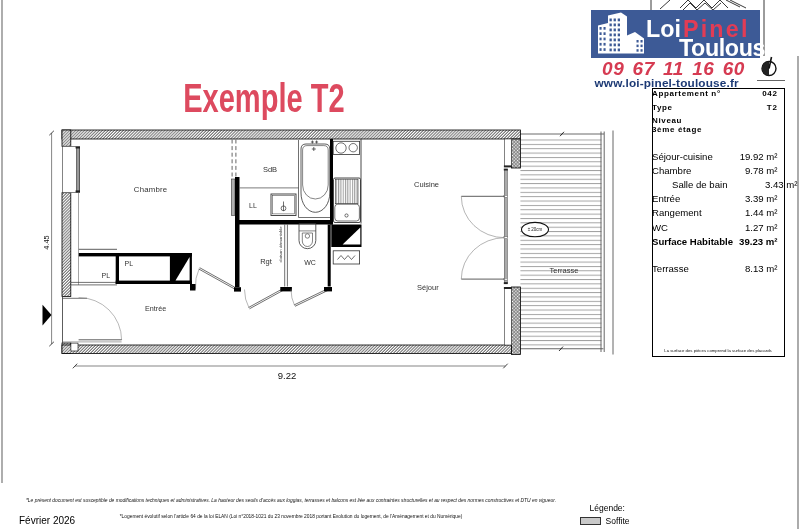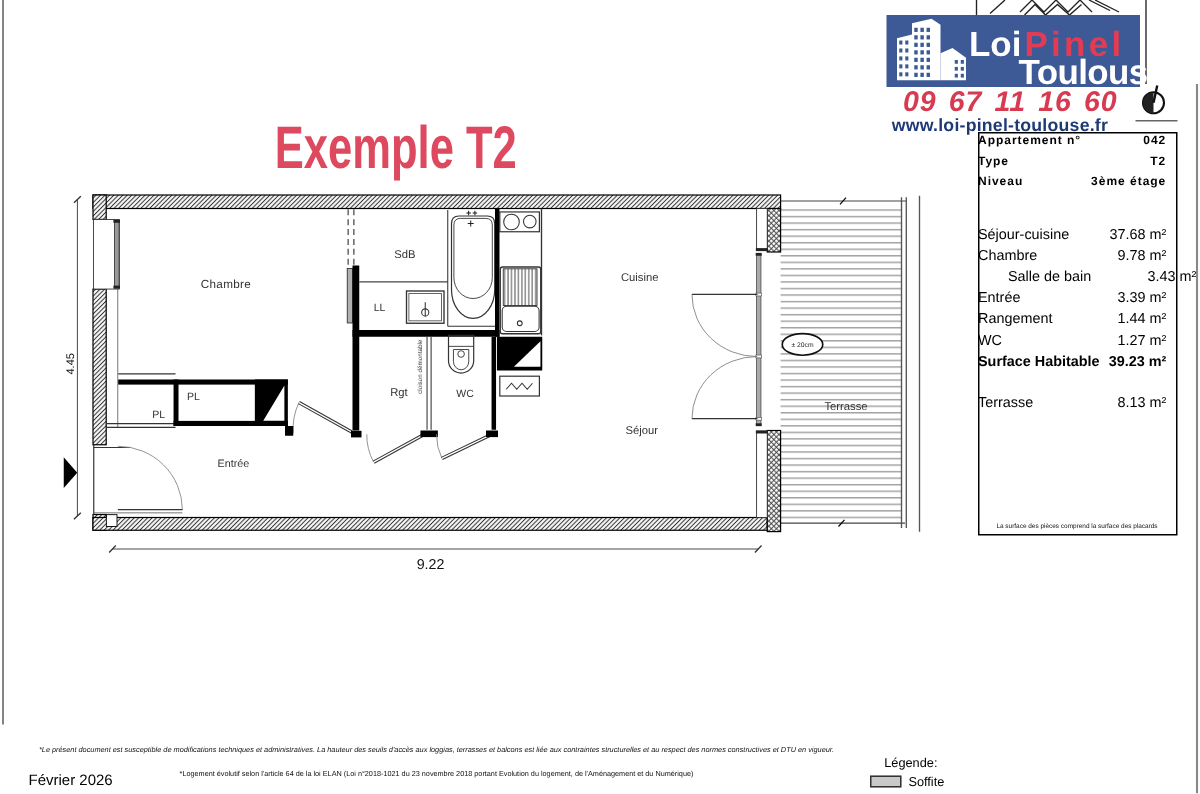--- a/index.html
+++ b/index.html
@@ -362,25 +362,25 @@
 <div class="abs" style="left:651.5px;top:87.5px;width:133.3px;height:269.5px;border:1px solid #000;box-sizing:border-box;"></div>
 
 <div class="row hd" style="top:89.0px;">
     <b>Appartement n°</b>
     <span><b>042</b></span>
   </div>
 <div class="row hd" style="top:102.7px;">
     <b>Type</b>
     <span><b>T2</b></span>
   </div>
-<div class="row hd" style="top:116.4px;">
+<div class="row hd" style="top:116.4px;flex-direction:column;">
     <b>Niveau</b>
     <span><b>3ème étage</b></span>
   </div>
-<div class="row" style="top:150.8px;">Séjour-cuisine<span>37.68 m²</span></div>
+<div class="row" style="top:150.8px;">Séjour-cuisine<span>19.92 m²</span></div>
 <div class="row" style="top:165.0px;">Chambre<span>9.78 m²</span></div>
 <div class="row" style="top:179.1px;margin-left:20px;">Salle de bain<span>3.43 m²</span></div>
 <div class="row" style="top:193.2px;">Entrée<span>3.39 m²</span></div>
 <div class="row" style="top:207.3px;">Rangement<span>1.44 m²</span></div>
 <div class="row" style="top:221.5px;">WC<span>1.27 m²</span></div>
 <div class="row" style="top:235.6px;">
     <b>Surface Habitable</b>
     <span><b>39.23 m²</b></span>
   </div>
 <div class="row" style="top:262.8px;">Terrasse<span>8.13 m²</span></div>

